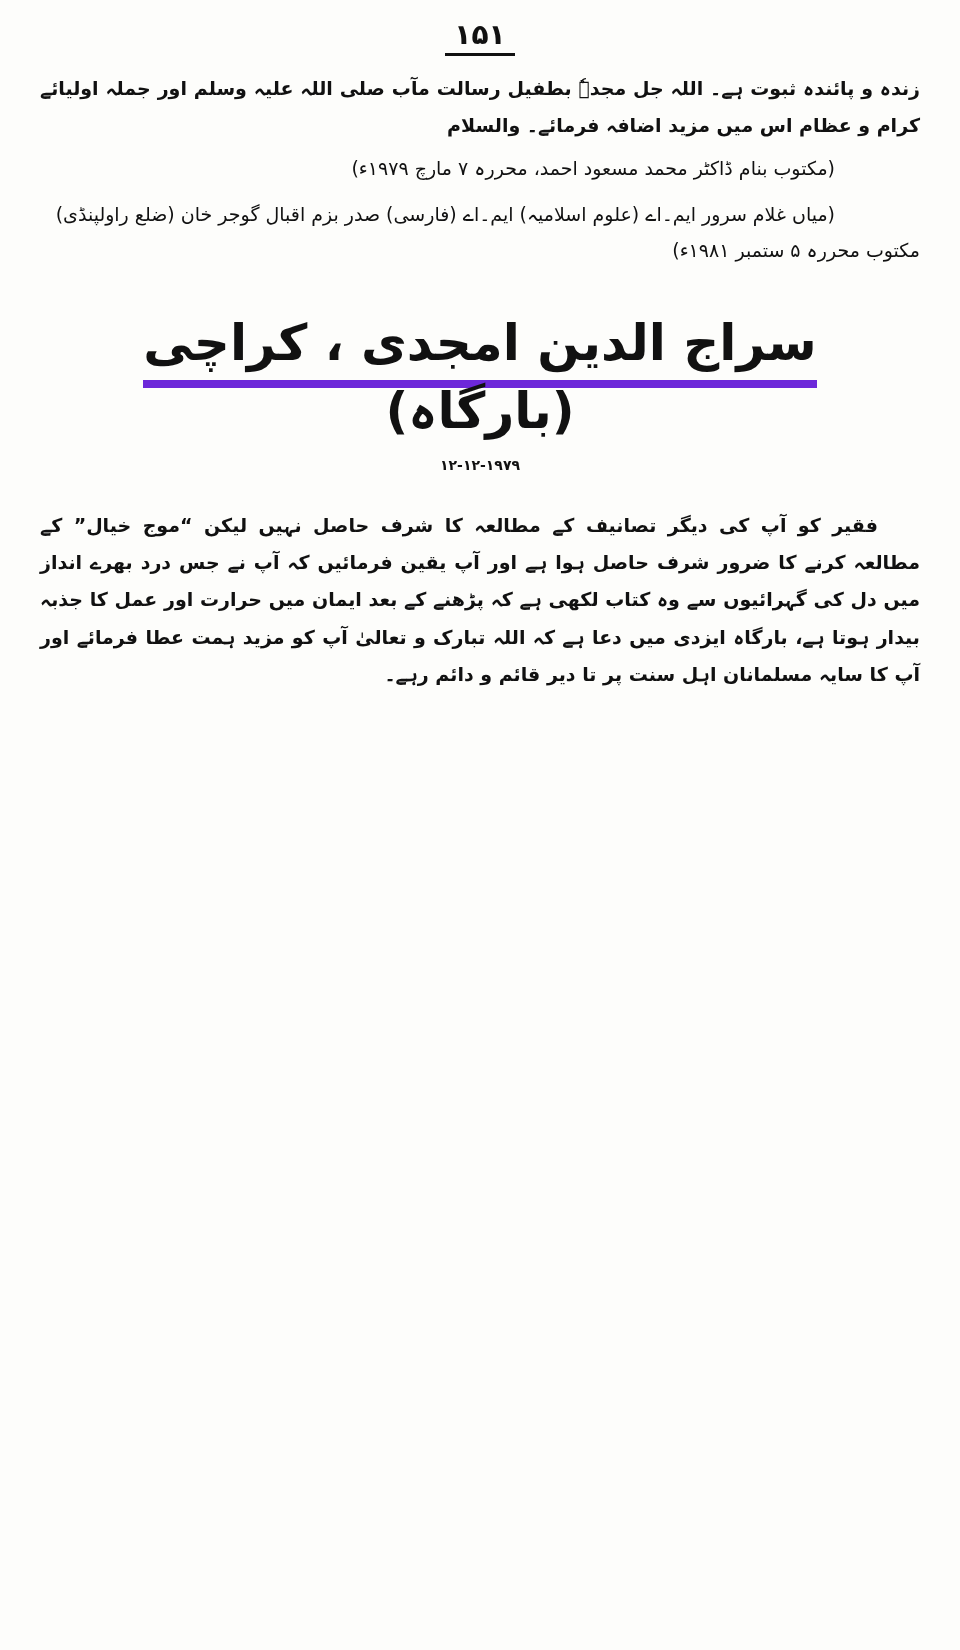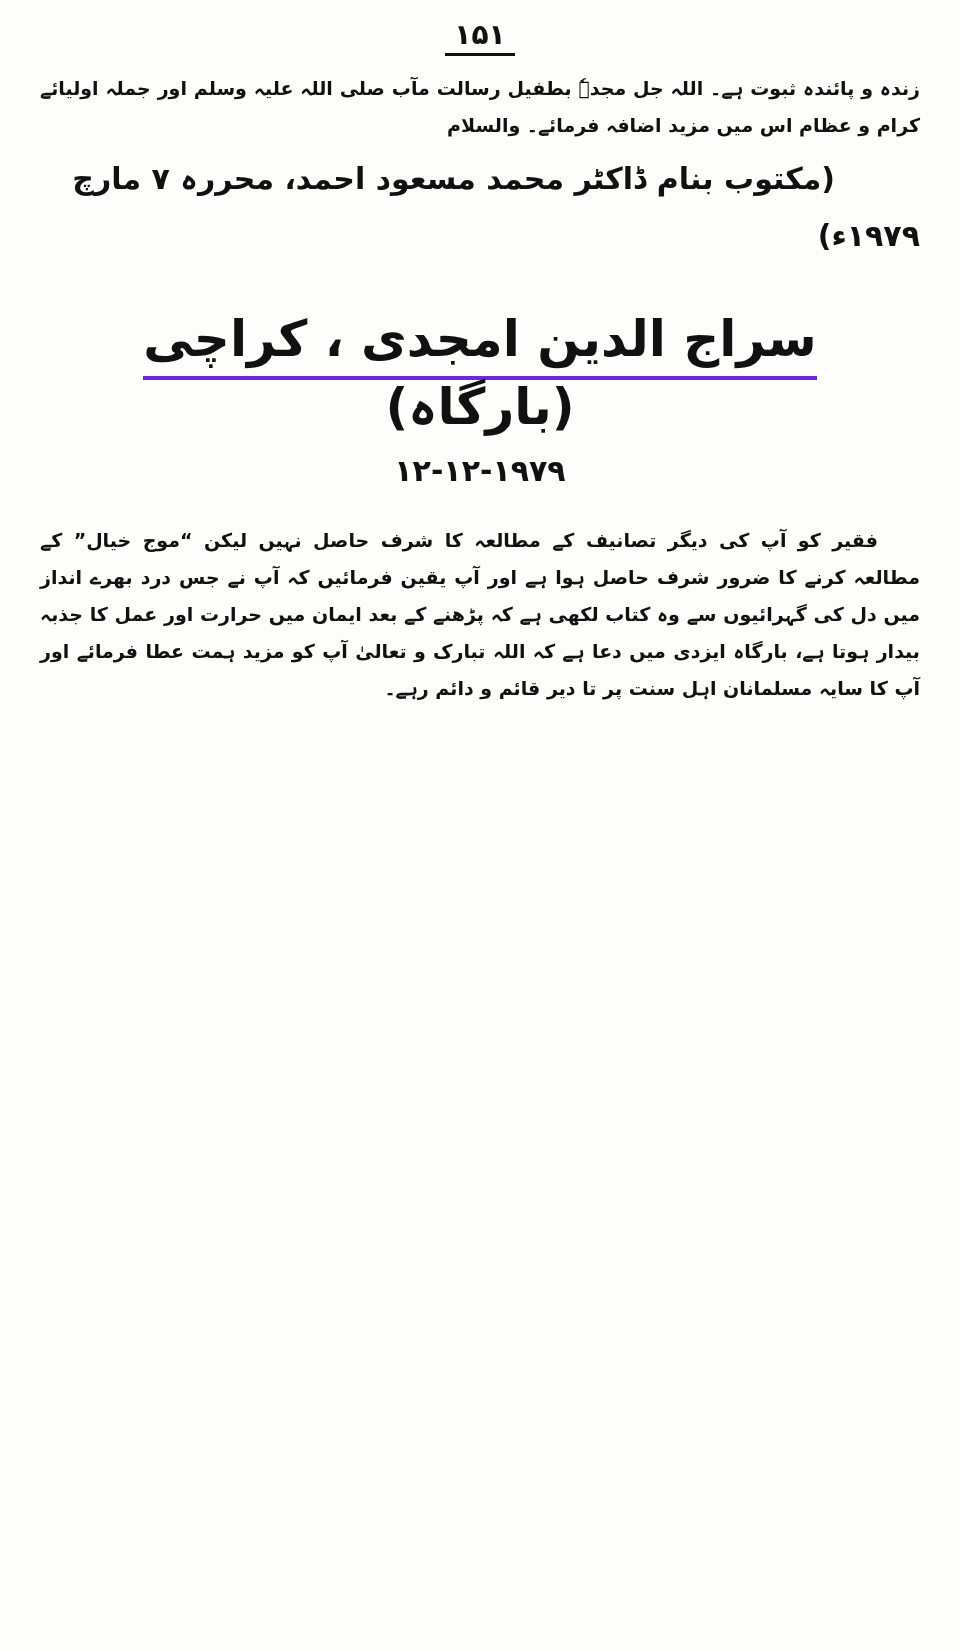--- a/index.html
+++ b/index.html
@@ -40,62 +40,63 @@
     font-size: 19px;
     font-weight: bold;
     line-height: 1.95;
     text-align: justify;
     text-indent: 42px;
   }
   .body.no-indent {
     text-indent: 0;
   }
   .attribution {
-    font-size: 30px;
-    font-weight: bold;
+    font-size: 19px;
+    font-weight: normal;
     line-height: 1.9;
     text-align: right;
     text-indent: 85px;
     margin-bottom: 10px;
   }
   .heading-block {
     text-align: center;
     margin: 42px 0 34px 0;
   }
   .heading {
     font-size: 50px;
     font-weight: bold;
     margin: 0 0 12px 0;
     line-height: 1.35;
   }
   .heading .underlined {
-    border-bottom: 4px solid #6d28d9;
+    border-bottom: 8px solid #6d28d9;
     padding-bottom: 8px;
   }
   .heading-date {
-    font-size: 30px;
+    font-size: 14px;
     font-weight: bold;
     letter-spacing: 1px;
     margin-top: 6px;
   }
 </style>
 </head>
 <body>
 
 <div class="page">
 
   <div class="page-number">۱۵۱</div>
 
   <div class="text-block" dir="rtl">
 
     <p class="body no-indent">زندہ و پائندہ ثبوت ہے۔ اللہ جل مجدہٗ بطفیل رسالت مآب صلی اللہ علیہ وسلم اور جملہ اولیائے کرام و عظام اس میں مزید اضافہ فرمائے۔ والسلام</p>
 
     <p class="attribution">(مکتوب بنام ڈاکٹر محمد مسعود احمد، محررہ ۷ مارچ ۱۹۷۹ء)</p>
 
 
+    <p class="attribution">(میاں غلام سرور ایم۔اے (علوم اسلامیہ) ایم۔اے (فارسی) صدر بزم اقبال گوجر خان (ضلع راولپنڈی) مکتوب محررہ ۵ ستمبر ۱۹۸۱ء)</p>
 
     <div class="heading-block">
       <h1 class="heading">
         <span class="underlined">سراج الدین امجدی ، کراچی</span>
         <span>(بارگاہ)</span>
       </h1>
       <div class="heading-date">۱۲-۱۲-۱۹۷۹</div>
     </div>
 
 

